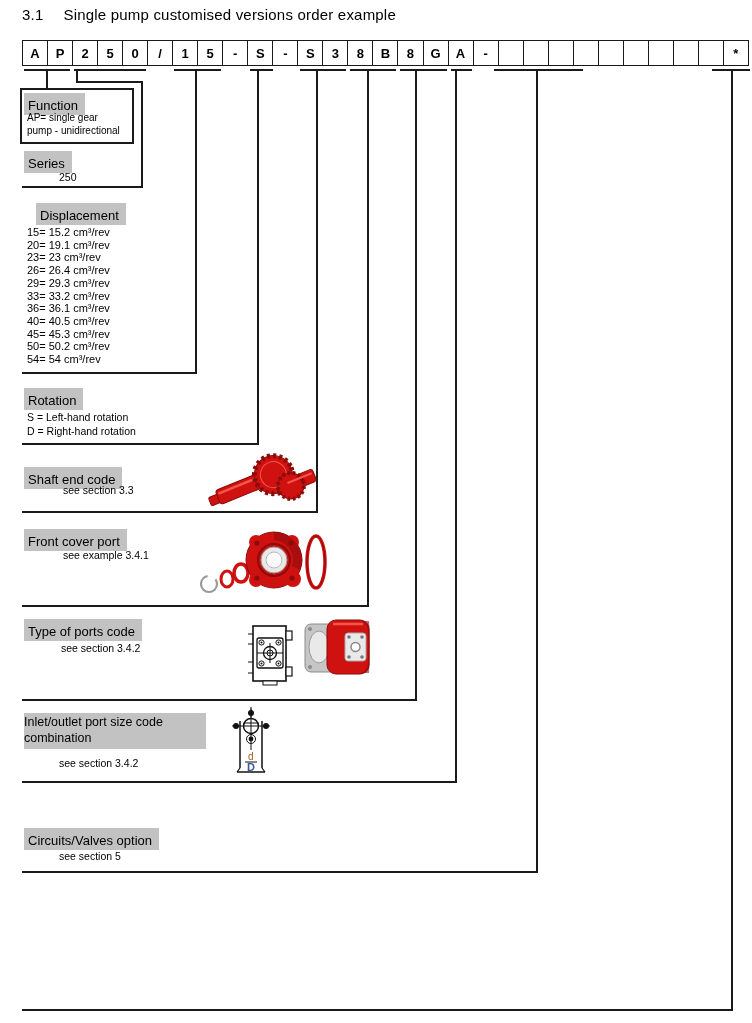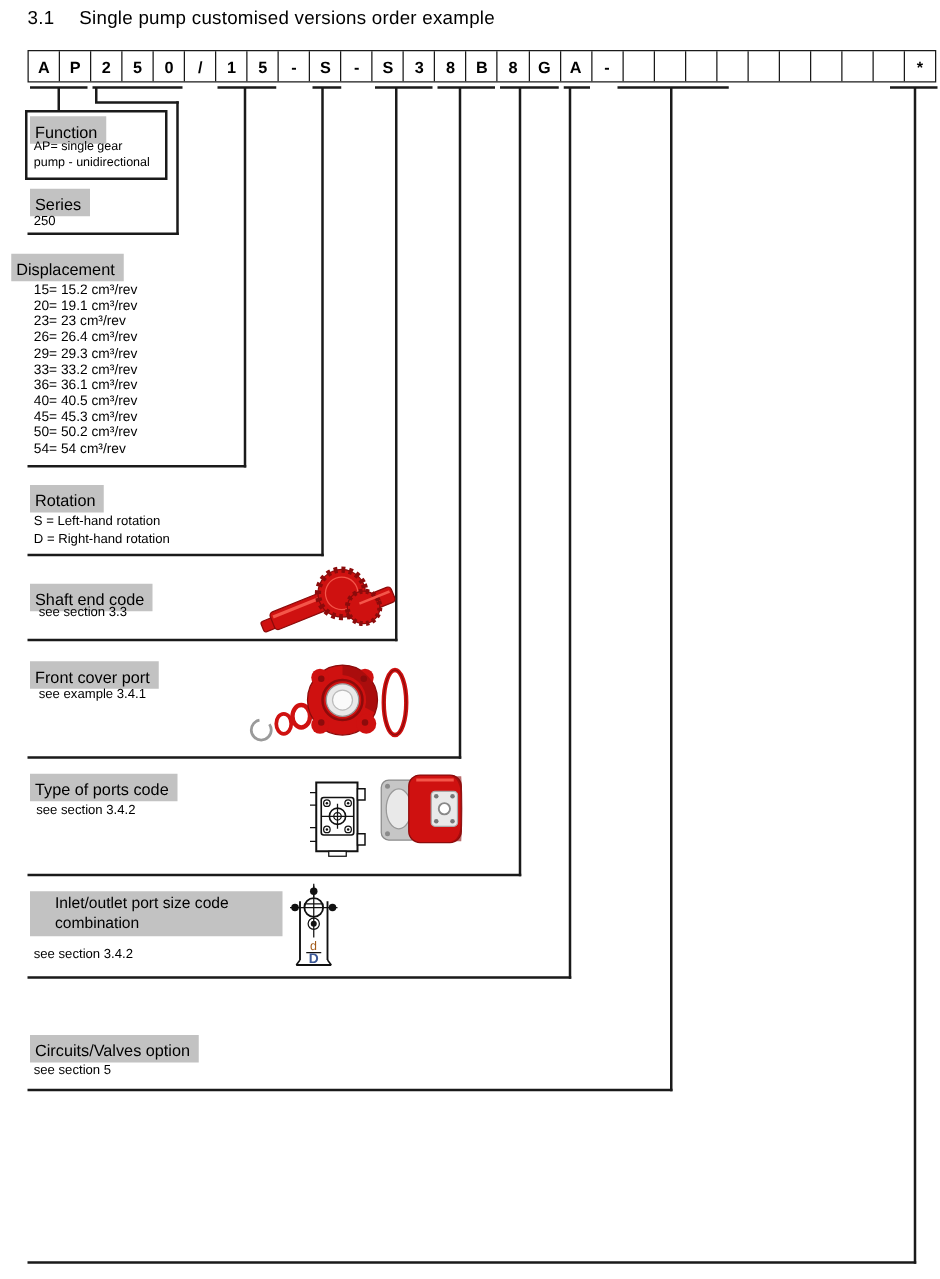--- a/index.html
+++ b/index.html
@@ -13,23 +13,23 @@
   .code-row{position:absolute;left:22px;top:40px;width:727px;height:26px;display:flex;border:1.5px solid var(--line);box-sizing:border-box;}
   .code-row > div{flex:1;border-left:1.5px solid var(--line);display:flex;align-items:center;justify-content:center;
     font-size:13px;font-weight:bold;}
   .code-row > div:first-child{border-left:none;}
   
   .hline{position:absolute;height:2px;background:var(--line);}
   .vline{position:absolute;width:2px;background:var(--line);}
   .box-outline{position:absolute;border:2px solid var(--line);box-sizing:border-box;}
   
   .hdr{position:absolute;background:var(--header-bg);font-size:13px;line-height:15px;padding:5px 7px 2px 4px;white-space:nowrap;}
-  .hdr2{position:absolute;background:var(--header-bg);font-size:12.5px;line-height:15.5px;padding:2px 6px 3px 20px;}
+  .hdr2{position:absolute;background:var(--header-bg);font-size:12.5px;line-height:15.5px;padding:2px 6px 3px 0;}
   .small-lines{position:absolute;font-size:10.5px;line-height:13px;white-space:nowrap;}
-  .note{position:absolute;font-size:10.5px;white-space:nowrap;}
+  .note{position:absolute;font-size:10.5px;white-space:nowrap;margin-left:32px;}
   .disp-list{position:absolute;font-size:11px;line-height:12.7px;white-space:nowrap;}
   .rot-list{position:absolute;font-size:10.5px;line-height:13.5px;white-space:nowrap;}
   .bhre{position:absolute;background:var(--header-bg);font-size:11.5px;line-height:16px;padding:1px 8px 2px 3px;white-space:nowrap;}
   svg{position:absolute;}
 </style>
 </head>
 <body>
 
 <div class="canvas">
 
@@ -106,21 +106,21 @@
   <div class="box-outline" style="left:20px;top:88px;width:114px;height:56px"></div>
   <div class="hdr" style="left:24px;top:93px">Function</div>
   <div class="small-lines" style="left:27px;top:111px;font-size:10px">
       <div>AP= single gear</div>
       <div>pump - unidirectional</div>
     </div>
 
   <div class="hdr" style="left:24px;top:151px">Series</div>
   <div class="note" style="left:27px;top:171px">250</div>
 
-  <div class="hdr" style="left:9px;top:203px">Displacement</div>
+  <div class="hdr" style="left:36px;top:203px">Displacement</div>
   <div class="disp-list" style="left:27px;top:226px">
       <div>15= 15.2 cm³/rev</div>
       <div>20= 19.1 cm³/rev</div>
       <div>23= 23 cm³/rev</div>
       <div>26= 26.4 cm³/rev</div>
       <div>29= 29.3 cm³/rev</div>
       <div>33= 33.2 cm³/rev</div>
       <div>36= 36.1 cm³/rev</div>
       <div>40= 40.5 cm³/rev</div>
       <div>45= 45.3 cm³/rev</div>

